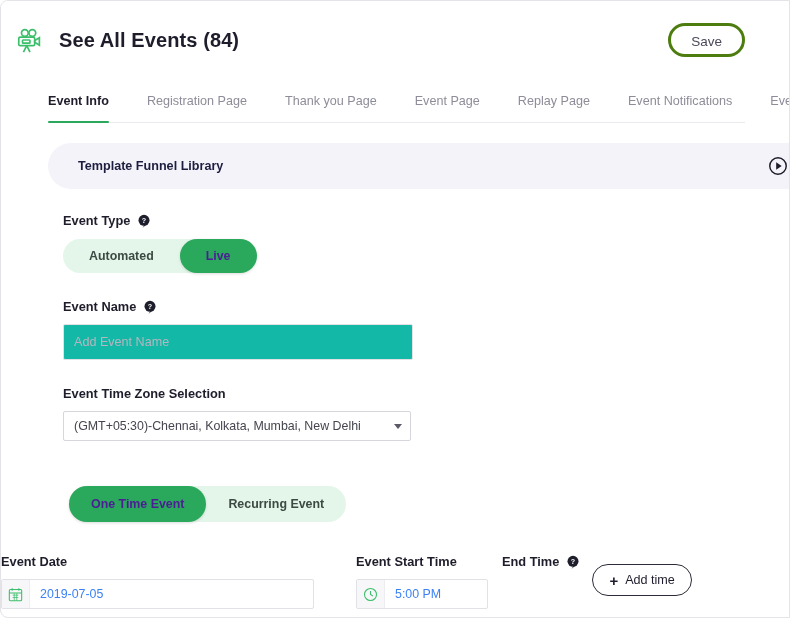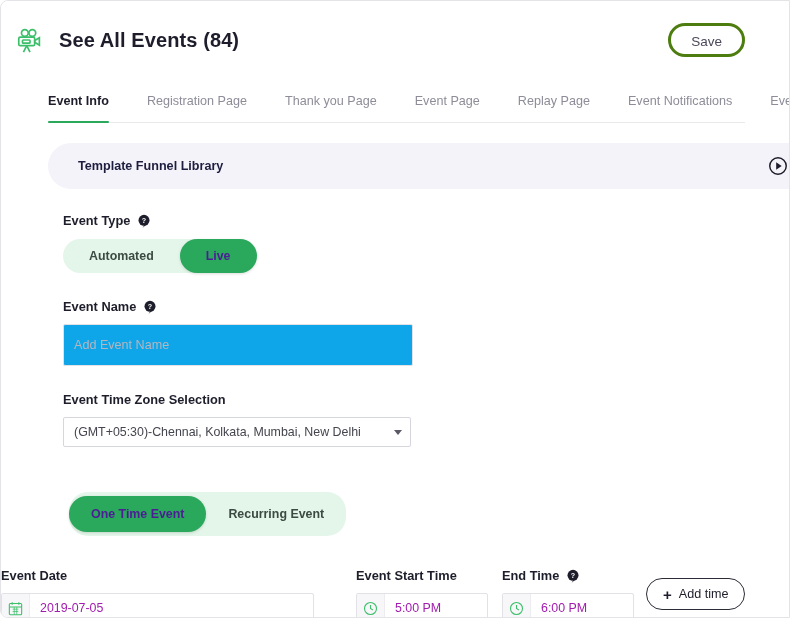--- a/index.html
+++ b/index.html
@@ -178,29 +178,29 @@
     background: none;
     border: none;
     white-space: nowrap;
     font-family: "Liberation Sans", sans-serif;
   }
   .seg-btn.active {
     background: #2aa85c;
     color: #4c1d95;
     box-shadow: 0 1px 3px rgba(0,0,0,.14);
   }
-  .seg.wide { height: 44px; justify-content: space-between; }
+  .seg.wide { height: 36px; justify-content: space-between; }
   .seg.wide .seg-btn { height: 36px; border-radius: 18px; padding: 0 22px; }
 
   .row-event-name { margin-top: 26px; }
   .txt-input {
     margin-top: 10px;
-    width: 350px; height: 42px;
+    width: 350px; height: 36px;
     border: 1px solid #e1e1e6;
-    background: #0ea5e9;
+    background: #14b8a6;
     border-radius: 2px;
     padding: 0 10px;
     font-size: 12.6px;
     color: #3a3a46;
     font-family: "Liberation Sans", sans-serif;
     outline: none;
   }
   .txt-input::placeholder { color: #b6b6bf; }
 
   .row-tz { margin-top: 26px; }
@@ -259,21 +259,21 @@
     align-items: center;
     justify-content: center;
     flex: 0 0 auto;
   }
   .icon-input .val {
     flex: 1 1 auto;
     display: flex;
     align-items: center;
     padding-left: 10px;
     font-size: 12.4px;
-    color: #a21caf;
+    color: #3b82f6;
   }
   .date-input { width: 313px; }
   .time-input { width: 132px; }
 
   .addtime-btn {
     margin-top: 10px;
     margin-left: 12px;
     height: 32px;
     padding: 0 16px;
     border-radius: 17px;
@@ -416,29 +416,20 @@
         <div class="field-label">
           <span>End Time</span>
           <span class="help-icon">
             <svg viewBox="0 0 16 18" width="14" height="15">
               <circle cx="8" cy="7.6" r="6.6" fill="#1d1d2b"></circle>
               <path d="M6.4 16.5 L8.6 12.8 L10 13.6 Z" fill="#1d1d2b"></path>
               <text x="8" y="10.9" font-size="8.6" font-family="Liberation Sans, sans-serif" font-weight="bold" fill="#ffffff" text-anchor="middle">?</text>
             </svg>
           </span>
         </div>
-        <div class="icon-input time-input">
-          <span class="icon-box">
-            <svg viewBox="0 0 18 18" width="15" height="15" fill="none" stroke="#3cbf6b" stroke-width="1.3">
-              <circle cx="9" cy="9" r="7.2"></circle>
-              <path d="M9 4.8 V9 L11.8 10.8"></path>
-            </svg>
-          </span>
-          <span class="val">6:00 PM</span>
-        </div>
       </div>
 
       <button class="addtime-btn">
         <span class="plus">+</span>
         <span>Add time</span>
       </button>
     </div>
   </div>
 
 </div>

